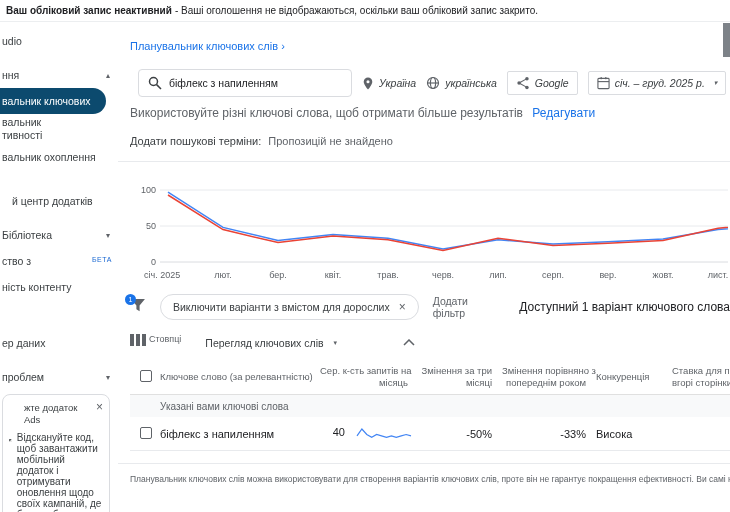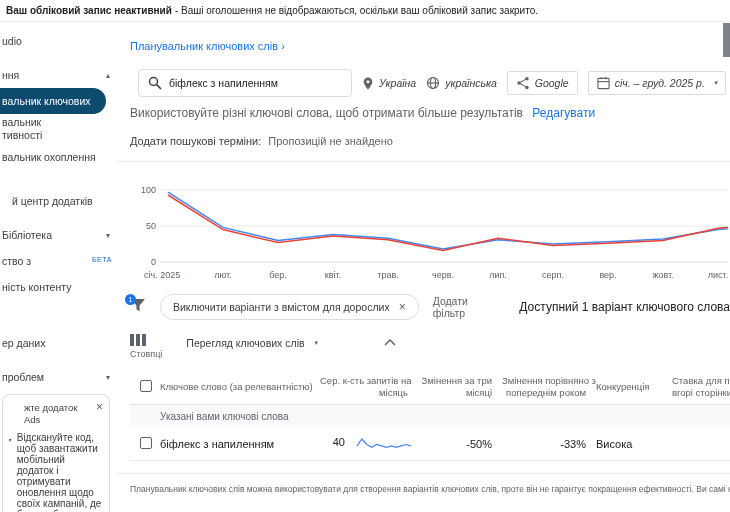--- a/index.html
+++ b/index.html
@@ -63,21 +63,21 @@
   .funnel-wrap { position:relative; width:18px; height:18px; cursor:pointer; }
   .fbadge { position:absolute; top:-4px; left:-5px; background:#1a73e8; color:#fff; width:11px; height:11px;
             border-radius:50%; font-size:7px; display:flex; align-items:center; justify-content:center; }
   .chip { display:flex; align-items:center; gap:9px; border:1px solid #dadce0; border-radius:15px;
           height:26px; padding:0 12px; font-size:10.5px; color:#3c4043; white-space:nowrap; }
   .chip .x { color:#5f6368; font-size:12px; cursor:pointer; }
   .add-filter { font-size:10.5px; color:#5f6368; cursor:pointer; }
   .available { font-size:12px; color:#202124; margin-left:14px; white-space:nowrap; }
 
   .table-toolbar { display:flex; align-items:flex-start; margin-top:14px; }
-  .columns-btn { display:flex; flex-direction:column; align-items:flex-start; gap:3px;
+  .columns-btn { display:flex; flex-direction:row; align-items:flex-start; gap:3px;
                  font-size:9px; color:#5f6368; cursor:pointer; }
   .view-dd { display:flex; align-items:center; gap:6px; font-size:10.5px; color:#3c4043;
              margin-left:24px; margin-top:3px; cursor:pointer; }
   .collapse { margin-left:66px; margin-top:5px; cursor:pointer; }
 
   .ktable { margin-top:10px; width:688px; font-size:11px; }
   .trow { display:grid; grid-template-columns:30px 160px 98px 84px 94px 76px 146px; align-items:center; }
   .thead { min-height:36px; border-bottom:1px solid #e0e0e0; }
   .tcell { overflow:visible; white-space:nowrap; }
   .hcell { font-size:9.5px; color:#5f6368; line-height:12px; }

